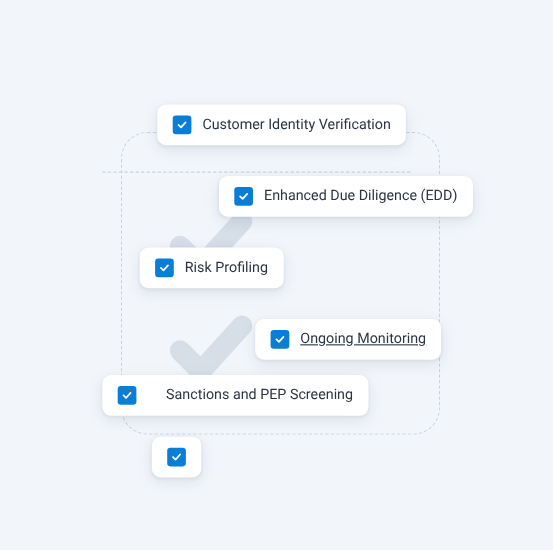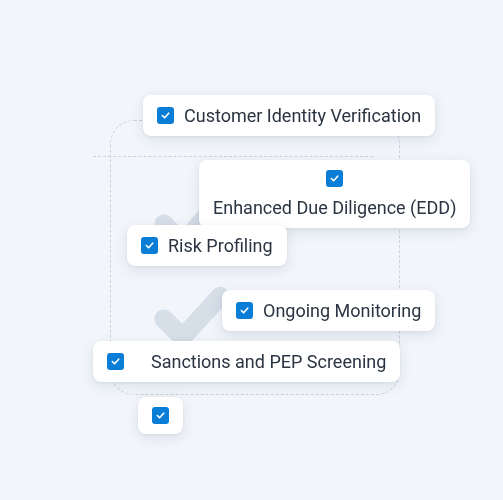--- a/index.html
+++ b/index.html
@@ -34,38 +34,38 @@
   .bg-check svg { display: block; }
   .chip {
     position: absolute;
     display: flex;
     align-items: center;
     gap: 10px;
     background: #ffffff;
     border-radius: 8px;
     padding: 10px 14px;
     box-shadow: 0 4px 14px rgba(20, 40, 70, 0.10), 0 1px 3px rgba(20,40,70,0.06);
-    font-size: 18px;
+    font-size: 13px;
     color: #2b3442;
     white-space: nowrap;
   }
   .checkbox {
     width: 17px;
     height: 17px;
     border-radius: 3px;
     display: flex;
     align-items: center;
     justify-content: center;
     flex: 0 0 auto;
   }
   .checkbox svg { width: 11px; height: 11px; display: block; }
   .c1 { left: 143px; top: 95px; }
-  .c2 { left: 199px; top: 160px; flex-direction: column; }
+  .c2 { left: 199px; top: 160px; }
   .c3 { left: 127px; top: 225px; }
-  .c4 { left: 222px; top: 290px; }
+  .c4 { left: 232px; top: 290px; text-decoration: underline; }
   .c5 { left: 93px;  top: 341px; gap: 27px; }
   .c6 { left: 138px; top: 397px; }
 </style>
 </head>
 <body>
 
 <div class="dashed-panel">
   <div class="dashed-panel-inner"></div>
 </div>
 

